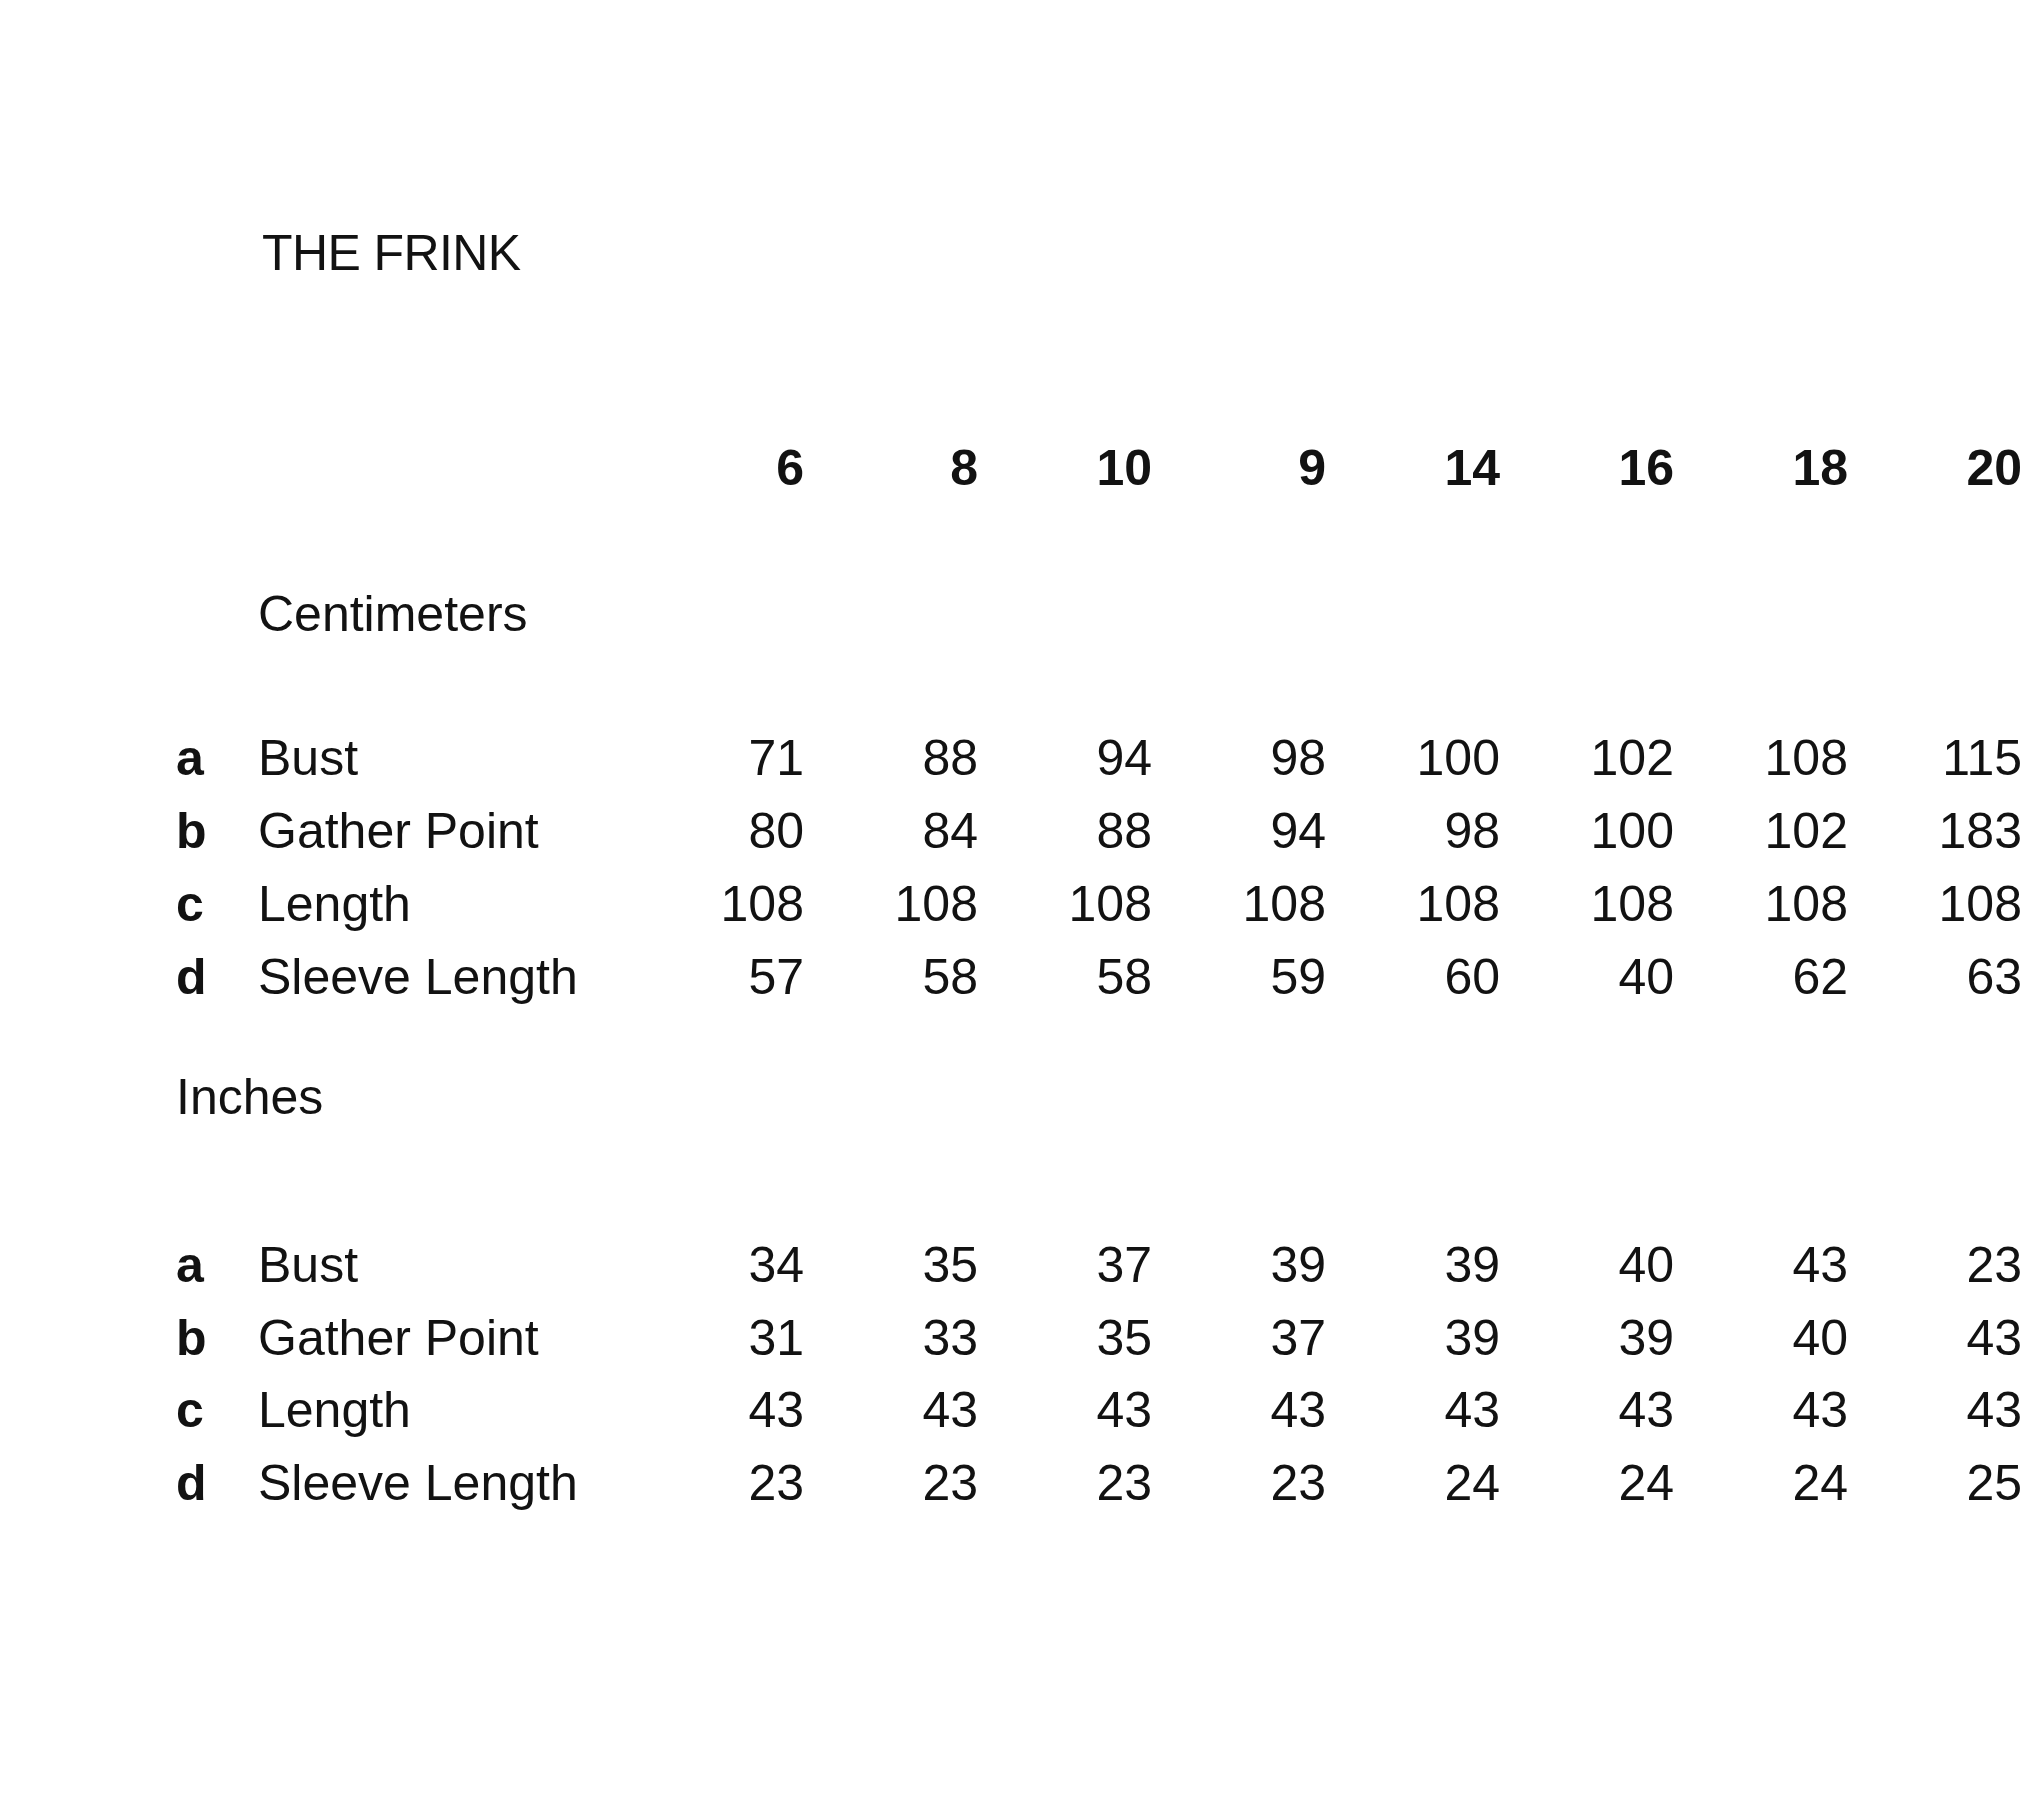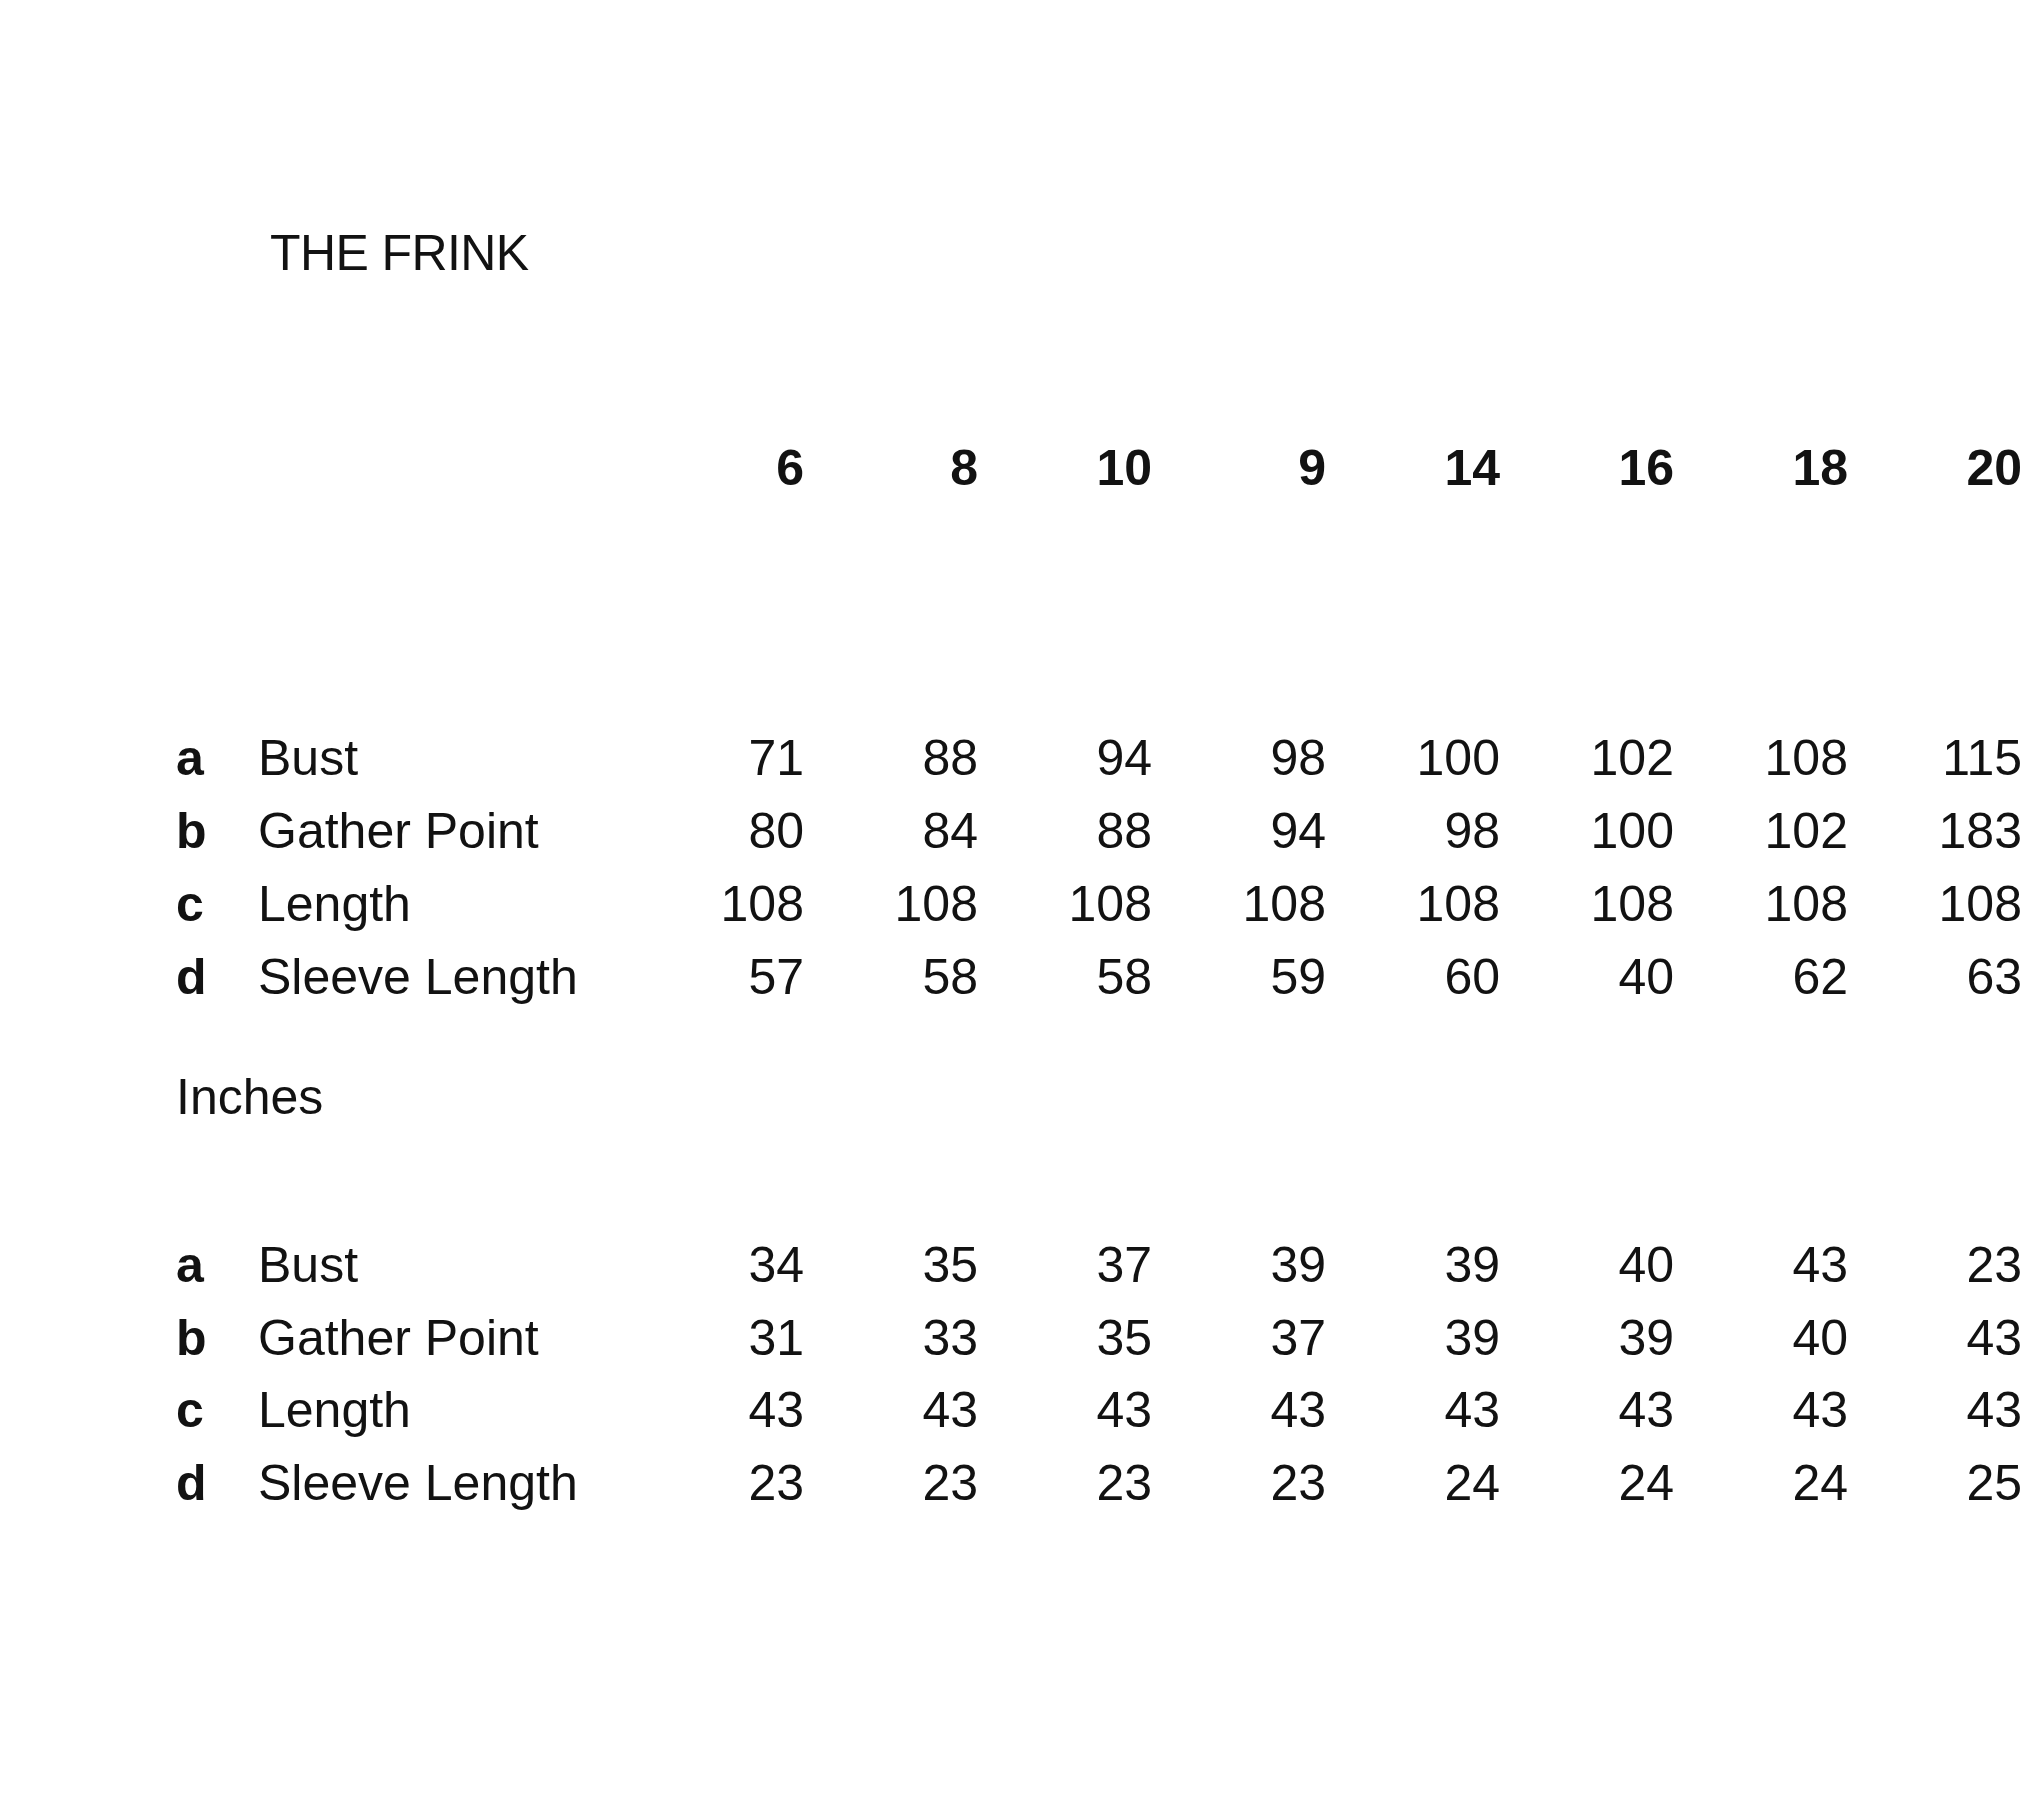--- a/index.html
+++ b/index.html
@@ -7,21 +7,21 @@
     width: 2035px;
     height: 1818px;
     position: relative;
     overflow: hidden;
     background: #ffffff;
     color: #121212;
     font-family: "Liberation Sans", "DejaVu Sans", sans-serif;
   }
   .page-title {
     position: absolute;
-    left: 270px;
+    left: 262px;
     top: 228px;
     font-size: 50px;
     line-height: 1;
     letter-spacing: -0.6px;
     font-weight: 400;
     white-space: nowrap;
   }
   .grid-row {
     position: absolute;
     left: 176px;
@@ -49,20 +49,21 @@
   <div class="cell-num">10</div>
   <div class="cell-num">9</div>
   <div class="cell-num">14</div>
   <div class="cell-num">16</div>
   <div class="cell-num">18</div>
   <div class="cell-num">20</div>
 </div>
 
 <div class="grid-row" style="top:589px">
   <div></div>
+  <div class="unit-label">Centimeters</div>
 </div>
 
 <div class="grid-row" style="top:733px">
   <div class="bold">a</div>
   <div>Bust</div>
   <div class="cell-num">71</div>
   <div class="cell-num">88</div>
   <div class="cell-num">94</div>
   <div class="cell-num">98</div>
   <div class="cell-num">100</div>

